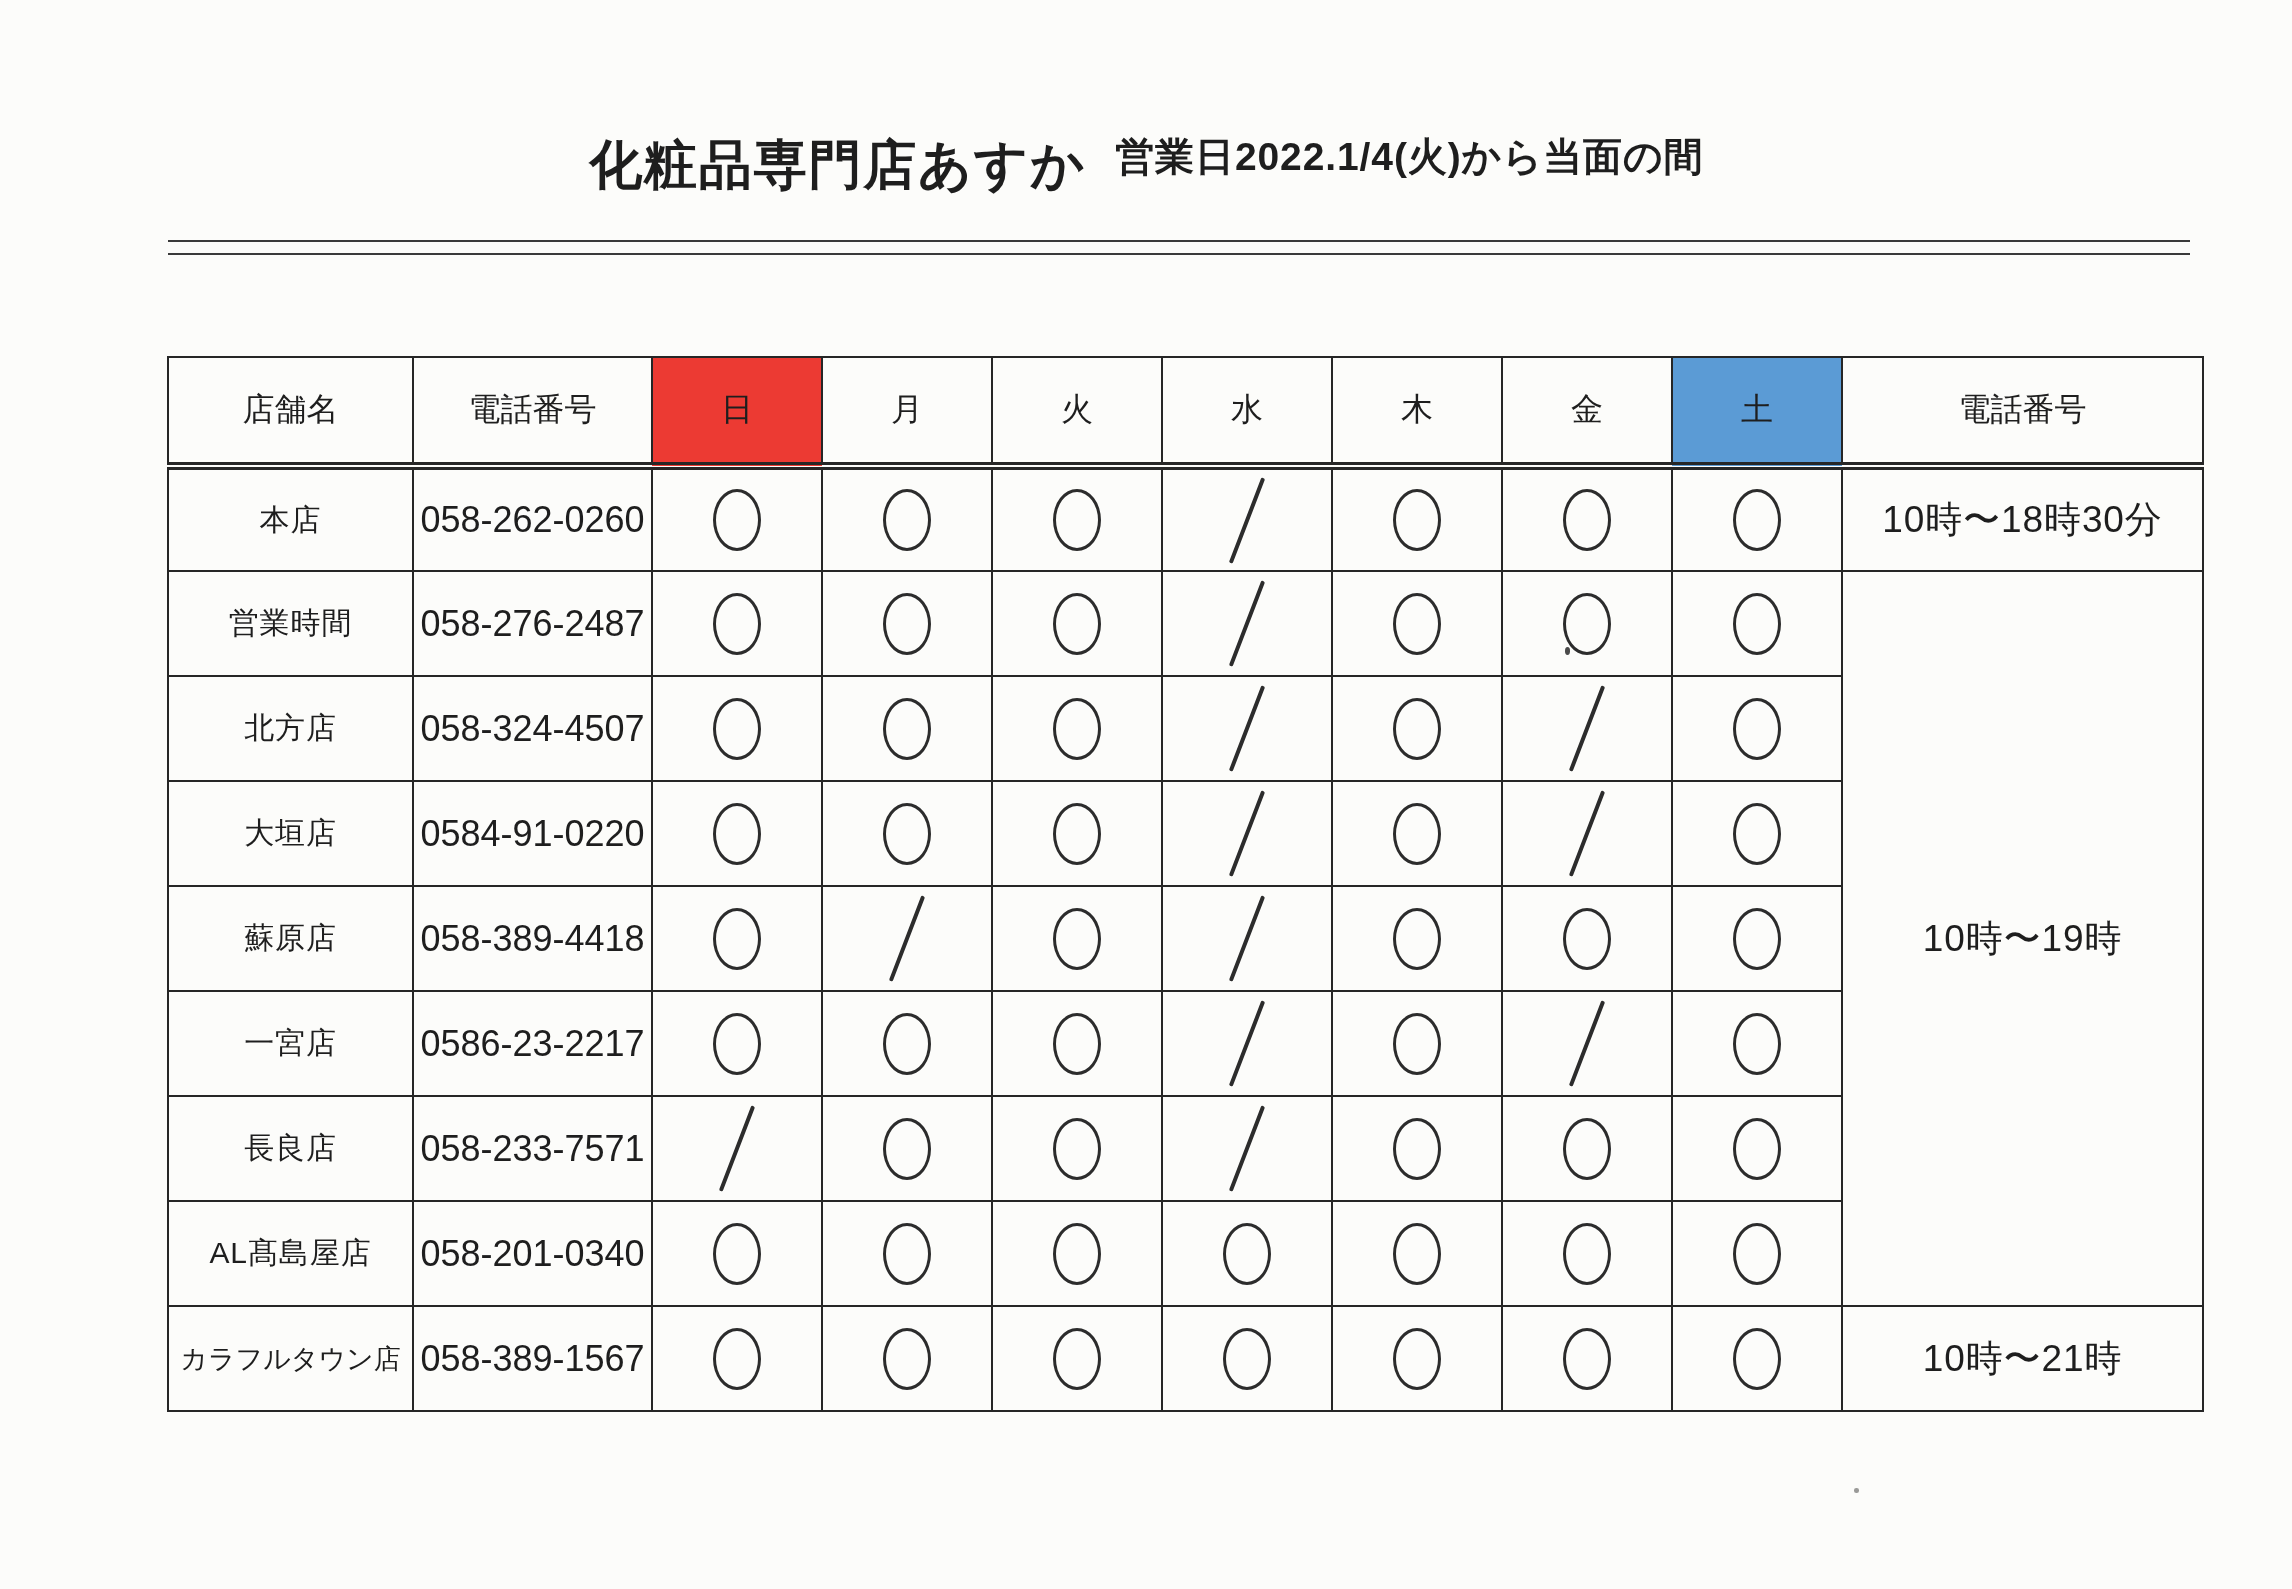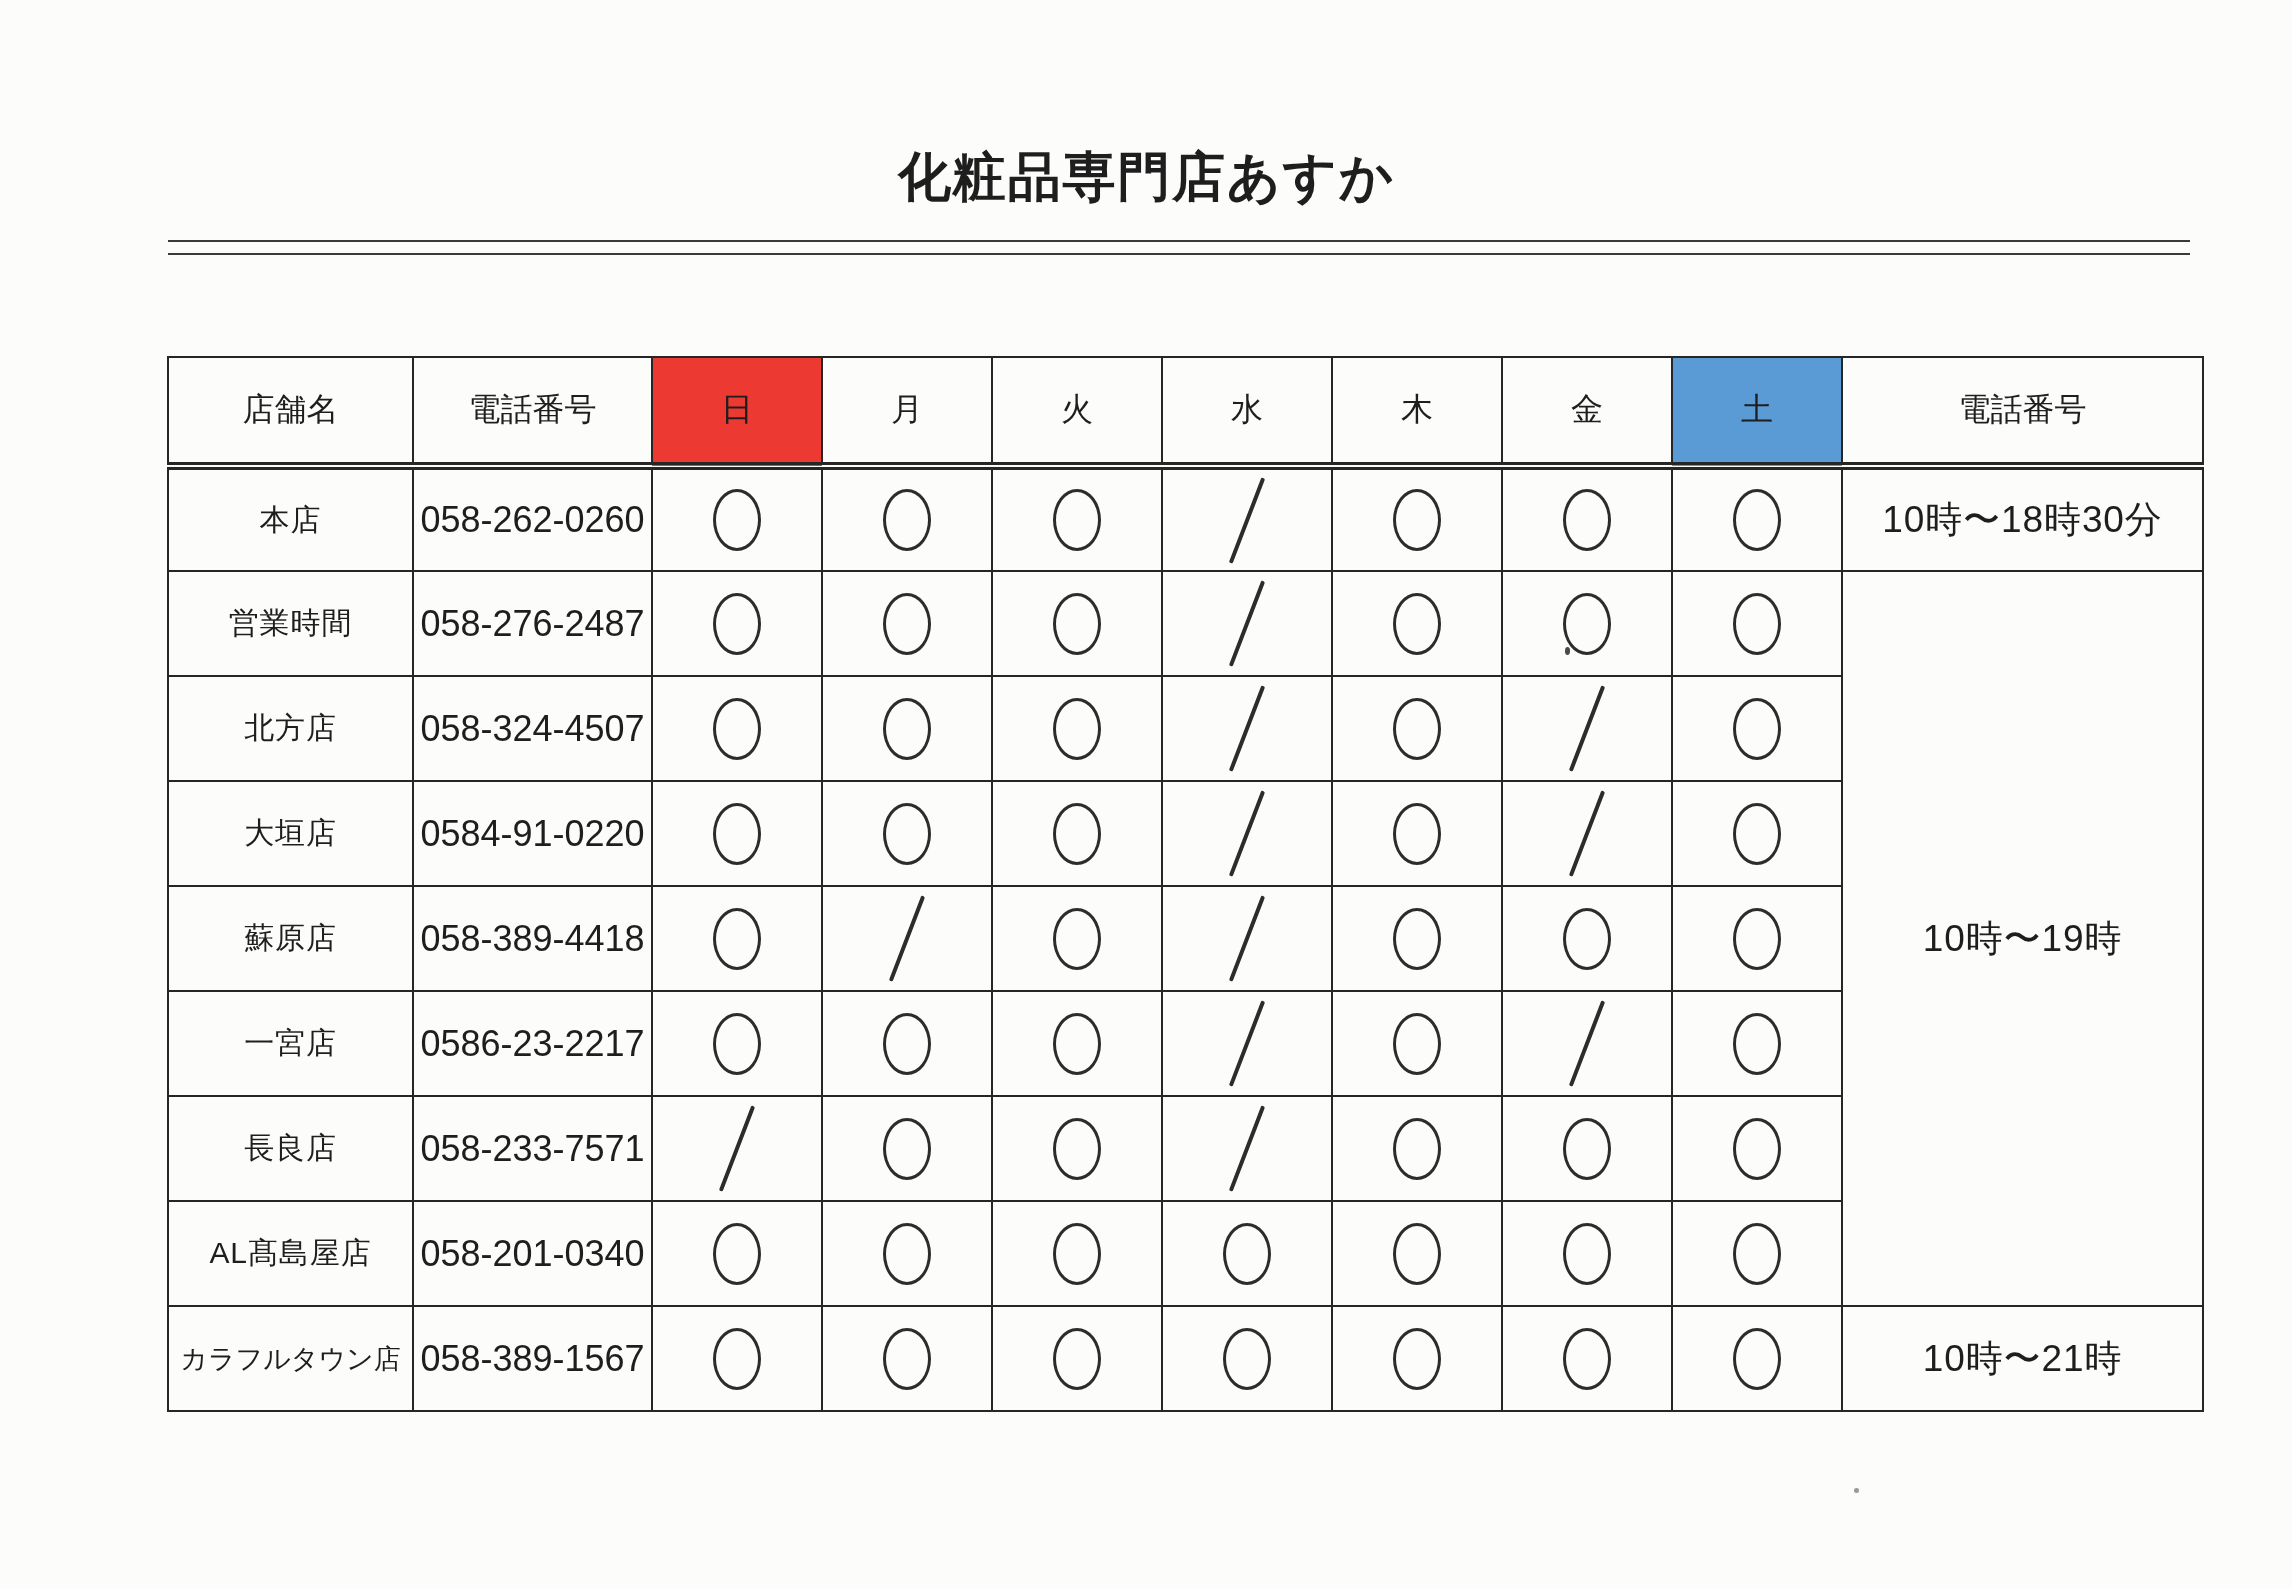--- a/index.html
+++ b/index.html
@@ -12,21 +12,21 @@
     width: 2293px;
     height: 1590px;
     background: #fcfcfa;
     color: #1e1e1e;
     overflow: hidden;
   }
 
   
   .title-block {
     position: absolute;
-    left: 0; right: 0; top: 142px;
+    left: 0; right: 0; top: 130px;
     display: flex;
     justify-content: center;
     align-items: flex-start;
     gap: 29px;
     white-space: nowrap;
   }
   .doc-title {
     margin: 0;
     font-size: 53px;
     font-weight: 700;
@@ -114,20 +114,21 @@
   .artifact-dot.d1 { left: 1565px; top: 647px; width: 5.4px; height: 8px; }
   .artifact-dot.d2 { left: 1854px; top: 1488px; width: 4.5px; height: 4.5px; background: #9a9a98; }
 </style>
 </head>
 <body>
 
 <div class="page">
 
   <div class="title-block">
     <h1 class="doc-title">化粧品専門店あすか</h1>
+    <span class="doc-subtitle">営業日2022.1/4(火)から当面の間</span>
   </div>
 
   <div class="double-rule"></div>
 
   <table class="store-table">
     <thead>
       <tr>
         <th class="col-store">店舗名</th>
         <th class="col-phone">電話番号</th>
         <th class="col-day" style="background: rgb(236, 58, 51);">日</th>

